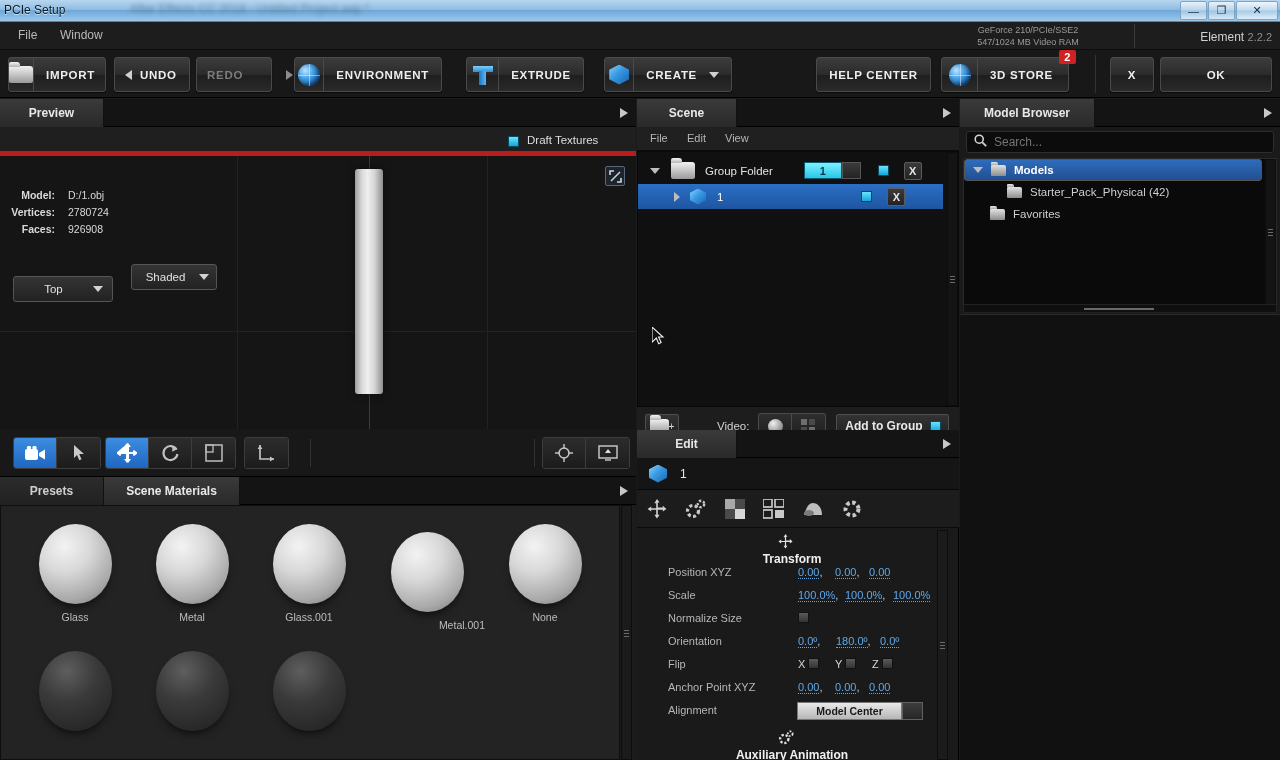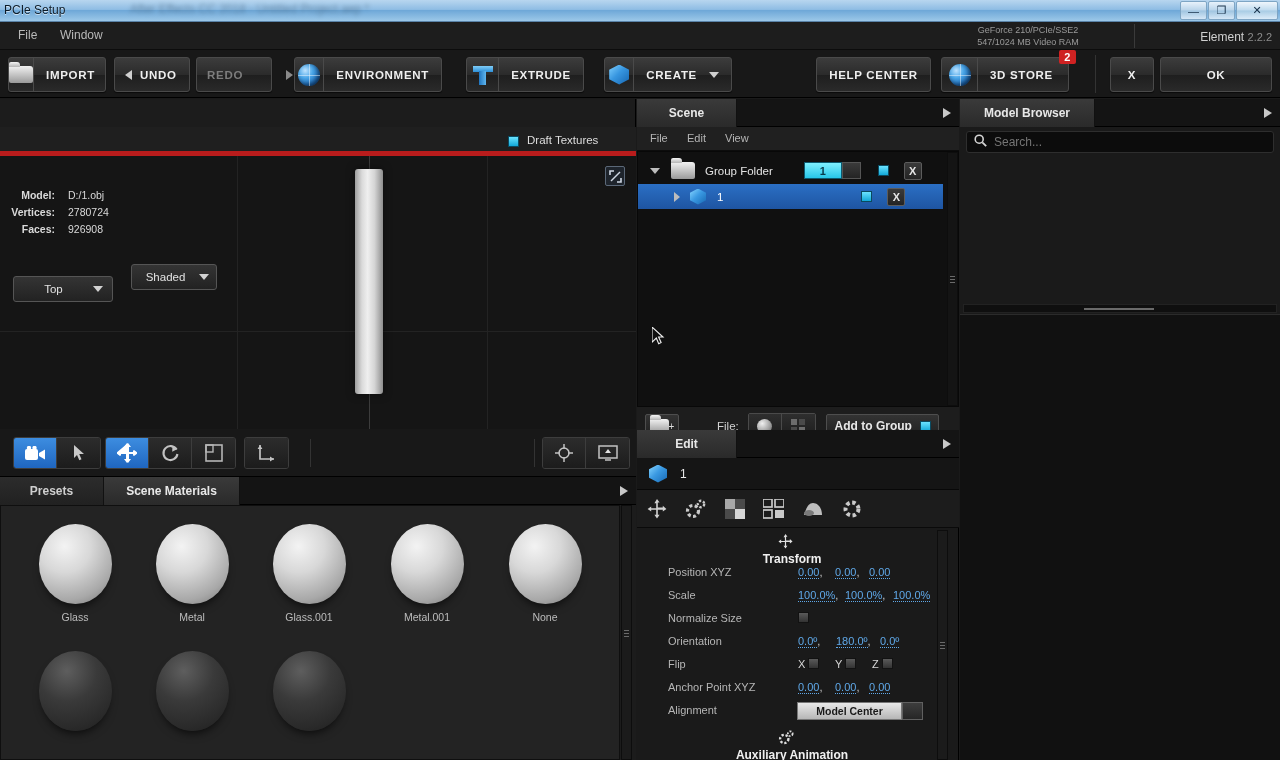--- a/index.html
+++ b/index.html
@@ -284,20 +284,24 @@
 
   <div class="tbtn" style="left:1110px; width:44px; justify-content:center;">
     <span class="lbl">X</span>
   </div>
   <div class="tbtn" style="left:1160px; width:112px; justify-content:center;">
     <span class="lbl">OK</span>
   </div>
 </div>
 
 <div id="preview">
+  <div class="panel-tabrow" style="width:636px;">
+    <div class="ptab" style="left:0; width:104px;">Preview</div>
+    <div class="ptri"></div>
+  </div>
 
   <div class="prev-sub">
     <span class="chk" style="position:absolute; left:508px; top:9px;"></span>
     <span style="position:absolute; left:527px; top:7px; font-size:11.5px; color:#dedede;">Draft Textures</span>
   </div>
 
   <div class="viewport">
     <div class="gridline" style="left:0;  top:175px; width:636px; height:1px;"></div>
     <div class="gridline" style="left:237px;top:0; width:1px; height:273px;"></div>
     <div class="gridline" style="left:487px;top:0; width:1px; height:273px;"></div>
@@ -409,21 +413,21 @@
       <div class="mname">Metal</div>
     </div>
     <div class="mat" style="left:16px;  top:18px;">
       <div class="ball"></div>
       <div class="mname">Glass</div>
     </div>
     <div class="mat" style="left:250px; top:18px;">
       <div class="ball"></div>
       <div class="mname">Glass.001</div>
     </div>
-    <div class="mat" style="left:368px; top:18px;">
+    <div class="mat" style="left:368px; top:26px;text-align:right;">
       <div class="ball"></div>
       <div class="mname">Metal.001</div>
     </div>
     <div class="mat" style="left:486px; top:18px;">
       <div class="ball"></div>
       <div class="mname">None</div>
     </div>
 
     <div class="mat" style="left:16px;  top:145px;">
       <div class="ball dark"></div>
@@ -479,21 +483,21 @@
         <i></i>
       </div>
   </div>
 
   <div class="sfoot">
     <div style="margin-left:8px; width:34px; height:25px; border:1px solid #4e4e4e; border-radius:2px;
                 background:linear-gradient(to bottom,#333,#1f1f1f); display:flex; align-items:center; justify-content:center;">
       <span class="folderico" style="width:19px;height:14px;"></span>
         <span style="color:#ddd;font-size:10px;">+</span>
     </div>
-    <span style="margin-left:38px; font-size:11.5px; color:#d2d2d2;">File:</span>
+    <span style="margin-left:38px; font-size:11.5px; color:#d2d2d2;">Video:</span>
     <div style="margin-left:9px; display:flex; border:1px solid #4a4a4a; border-radius:2px; overflow:hidden;">
       <div style="width:33px;height:25px;background:linear-gradient(to bottom,#2e2e2e,#1c1c1c);display:flex;align-items:center;justify-content:center;border-right:1px solid #4a4a4a;">
         <span style="width:15px;height:15px;border-radius:50%;background:radial-gradient(circle at 35% 30%,#f0f0f0,#9a9a9a 60%,#4a4a4a);"></span>
       </div>
       <div style="width:33px;height:25px;background:linear-gradient(to bottom,#2e2e2e,#1c1c1c);display:flex;align-items:center;justify-content:center;">
         <svg width="15" height="15" viewBox="0 0 15 15">
             <rect x="0" y="0" width="6" height="6" fill="#6d6d6d"></rect>
             <rect x="8" y="0" width="6" height="6" fill="#4a4a4a"></rect>
             <rect x="0" y="8" width="6" height="6" fill="#4a4a4a"></rect>
             <rect x="8" y="8" width="6" height="6" fill="#6d6d6d"></rect>
@@ -644,20 +648,38 @@
   <div class="searchbox">
     <span style="margin-left:7px;">
       <svg width="13" height="13" viewBox="0 0 13 13">
           <circle cx="5.2" cy="5.2" r="4" fill="none" stroke="#d4d4d4" stroke-width="1.6"></circle>
           <path d="M8.3 8.3L12.2 12.2" stroke="#d4d4d4" stroke-width="1.8"></path>
         </svg>
     </span>
     <input style="flex: 1 1 0%; margin-left: 7px; background: transparent; border: none; outline: none; color: rgb(216, 216, 216); font-size: 12px; font-family: &quot;Liberation Sans&quot;, sans-serif;" placeholder="Search...">
   </div>
 
+  <div class="mtree">
+    <div class="mrow sel" style="top:0; width:298px;">
+      <span class="twist" style="margin-left:8px;"></span>
+      <span class="fld" style="margin-left:8px;"></span>
+      <span style="margin-left:8px;">Models</span>
+    </div>
+    <div class="mrow" style="top:22px;">
+      <span class="fld" style="margin-left:43px;"></span>
+      <span style="margin-left:8px;">Starter_Pack_Physical (42)</span>
+    </div>
+    <div class="mrow" style="top:44px;">
+      <span class="fld" style="margin-left:26px;"></span>
+      <span style="margin-left:8px;">Favorites</span>
+    </div>
+    <div class="vscroll" style="right:0; top:0; width:11px; height:146px; background:#141414;">
+        <i></i>
+      </div>
+  </div>
 
   <div class="hscroll">
       <i></i>
     </div>
 </div>
 
 <div id="browser-lower"></div>
 
 <div style="position:absolute; left:652px; top:327px; z-index:60;">
   <svg width="14" height="20" viewBox="0 0 14 20">

